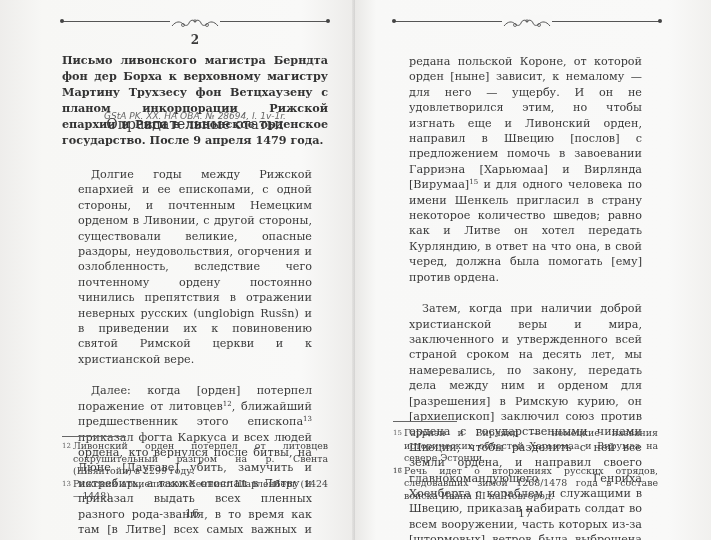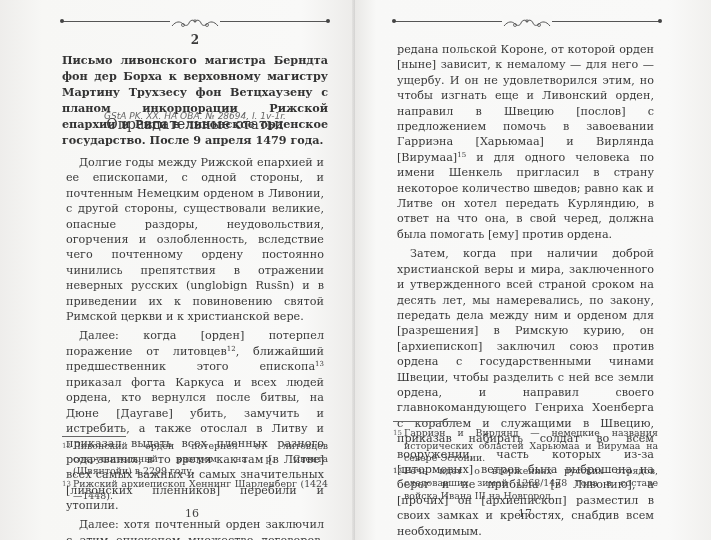--- a/index.html
+++ b/index.html
@@ -25,21 +25,21 @@
 
     .text { position: absolute; font-size: 11.2px; line-height: 15.4px; text-align: justify; hyphens: manual; }
     .page.left .text { left: 62px; width: 266px; }
     .page.right .text { left: 38px; width: 265px; }
 
     .doc-number { position: absolute; top: 33px; left: 62px; width: 266px; text-align: center; font-size: 12px; font-weight: bold; }
     .doc-title { position: absolute; top: 52px; left: 62px; width: 266px; font-size: 11.2px; line-height: 16px; font-weight: bold; text-align: justify; color: #333; }
     .source { position: absolute; top: 111px; left: 62px; width: 266px; text-align: center; font-size: 9px; font-style: italic; color: #666; font-family: "DejaVu Sans", sans-serif; }
     .section-title { position: absolute; top: 116px; left: 62px; width: 266px; text-align: center; font-size: 14px; color: #3a3a3a; }
 
-    p { margin: 4px; text-indent: 13px; }
+    p { margin: 16px; text-indent: 13px; }
     p.cont { text-indent: 0; }
     sup { font-size: 7px; line-height: 0; vertical-align: 4px; }
     .it { }
 
     .fn-rule { position: absolute; width: 64px; height: 1px; background: #666; }
     .fn { position: absolute; font-size: 9.4px; line-height: 12.6px; color: #444; text-align: justify; }
     .fn .item { position: relative; padding-left: 11px; }
     .fn .num { position: absolute; left: 0; top: 0; font-size: 7px; color: #666; }
     .page.left .fn { left: 62px; width: 266px; }
     .page.right .fn { left: 38px; width: 265px; }

